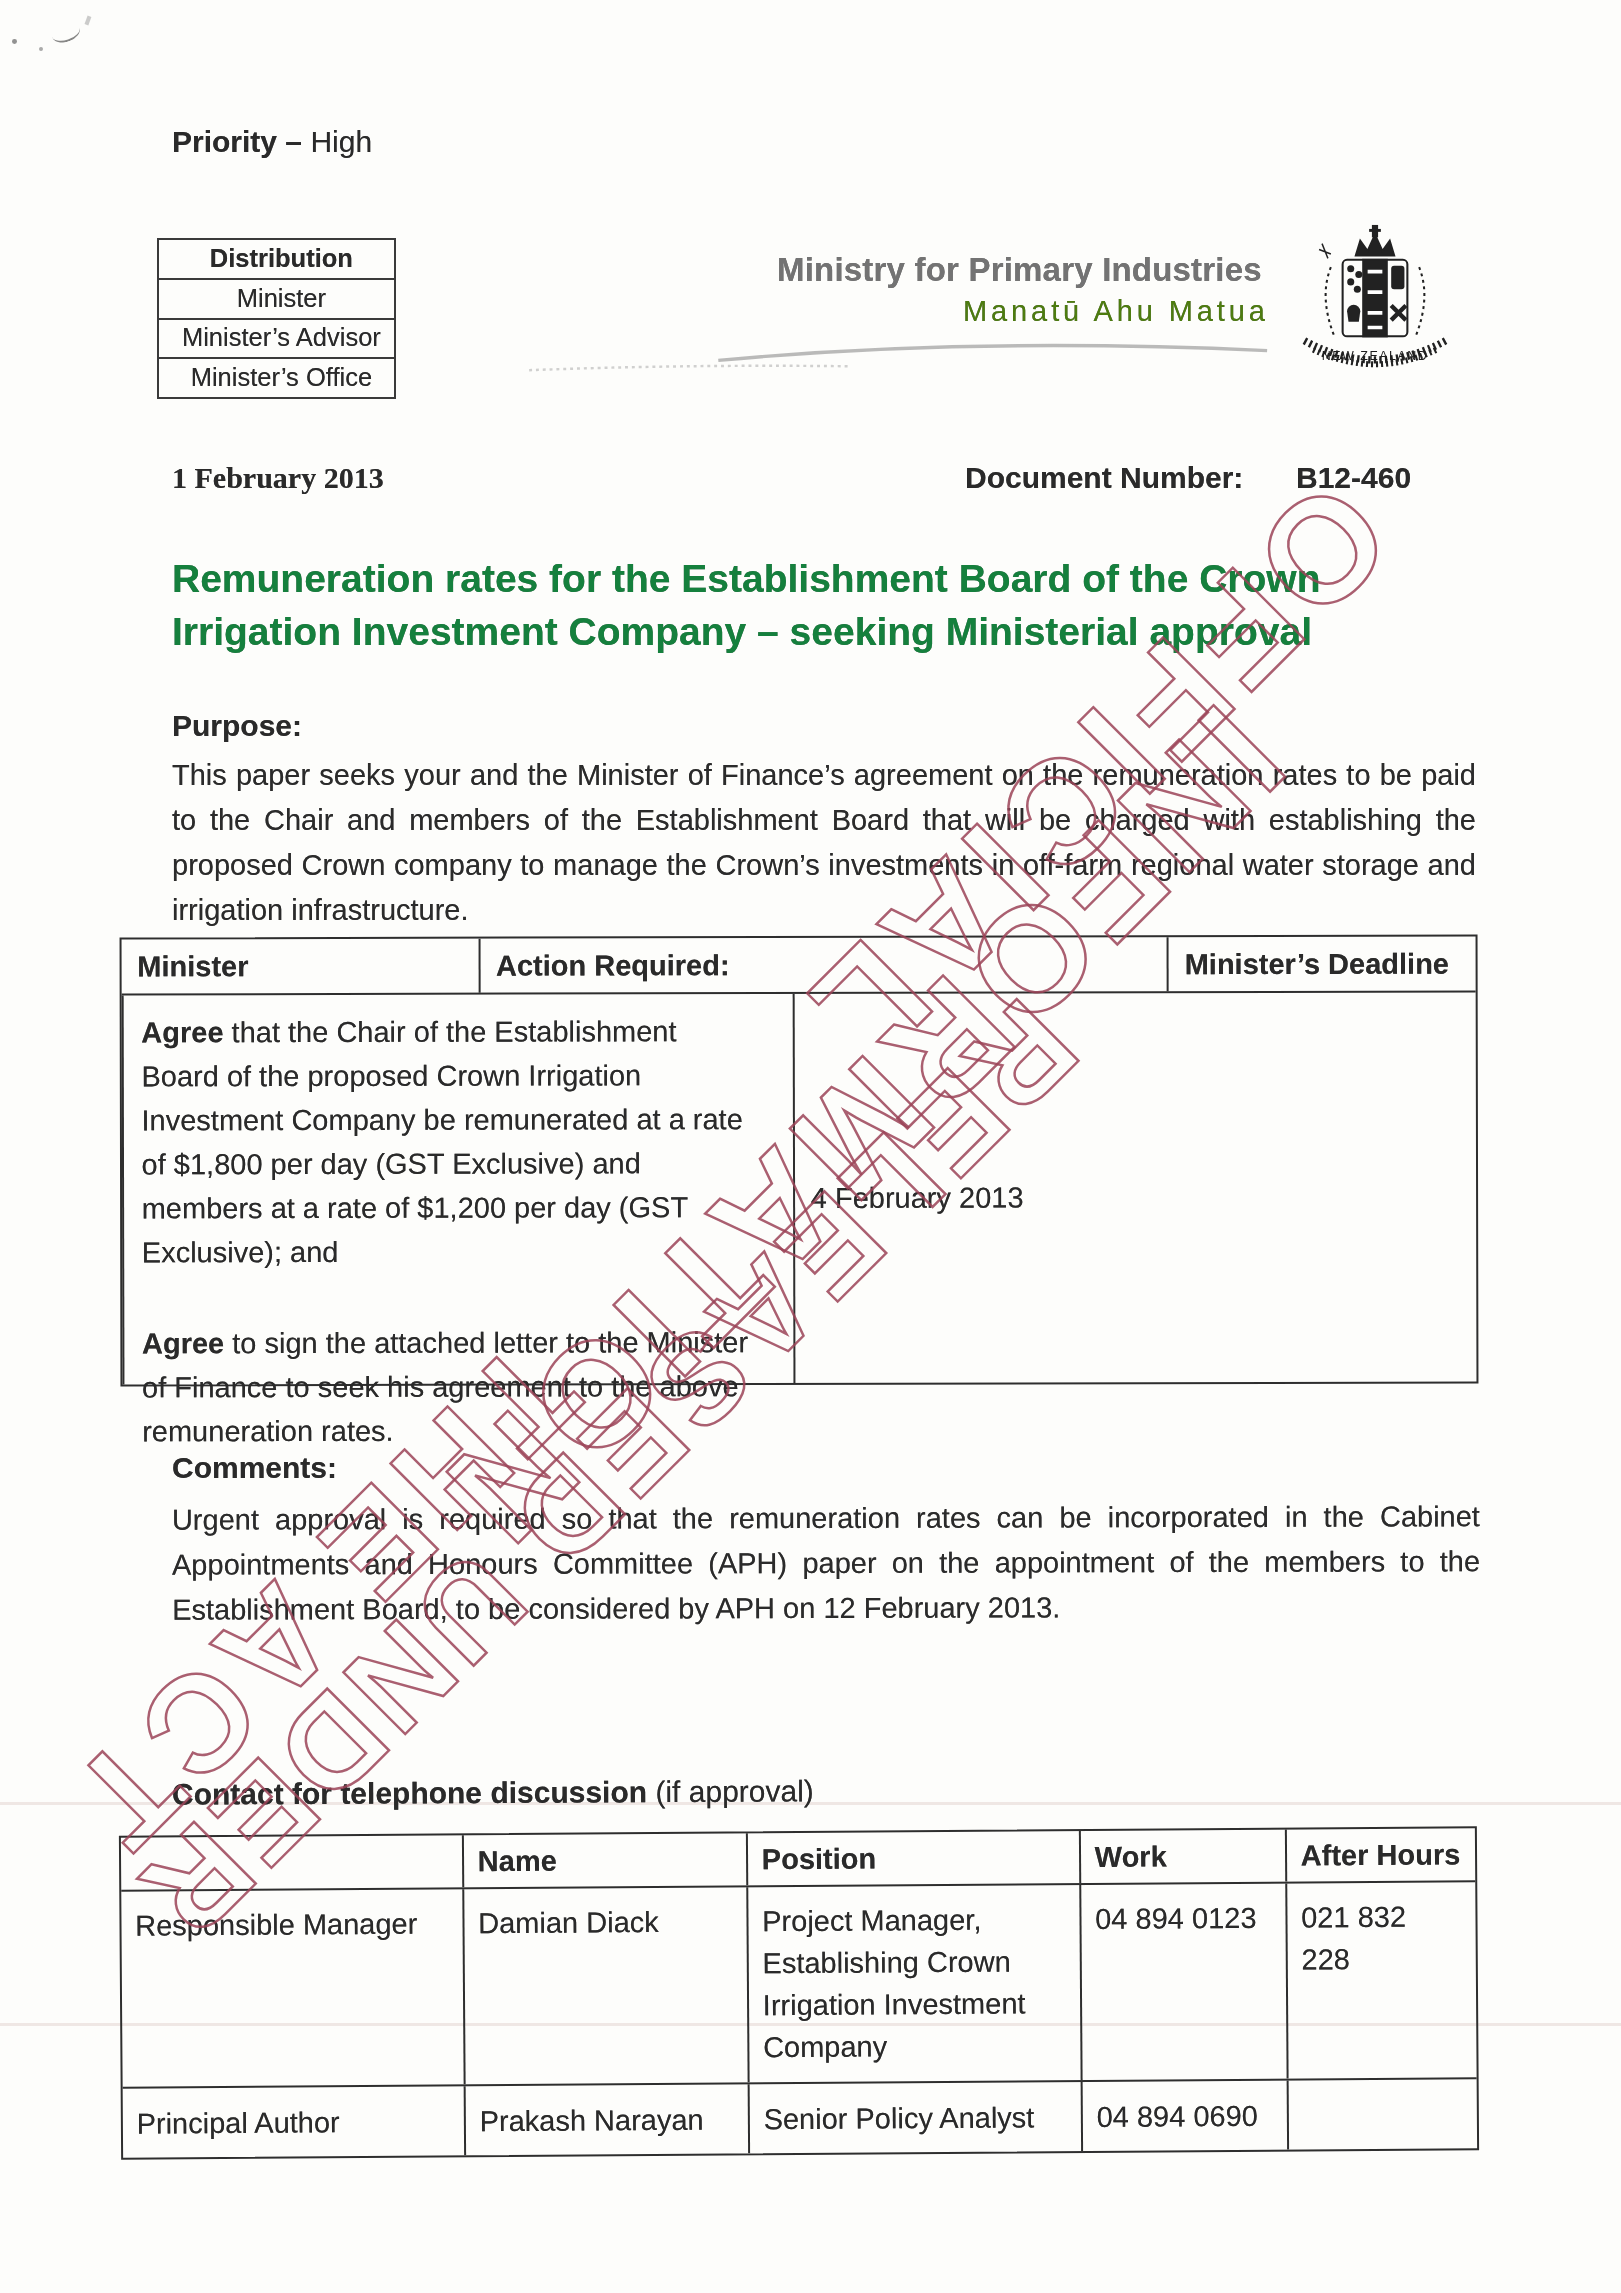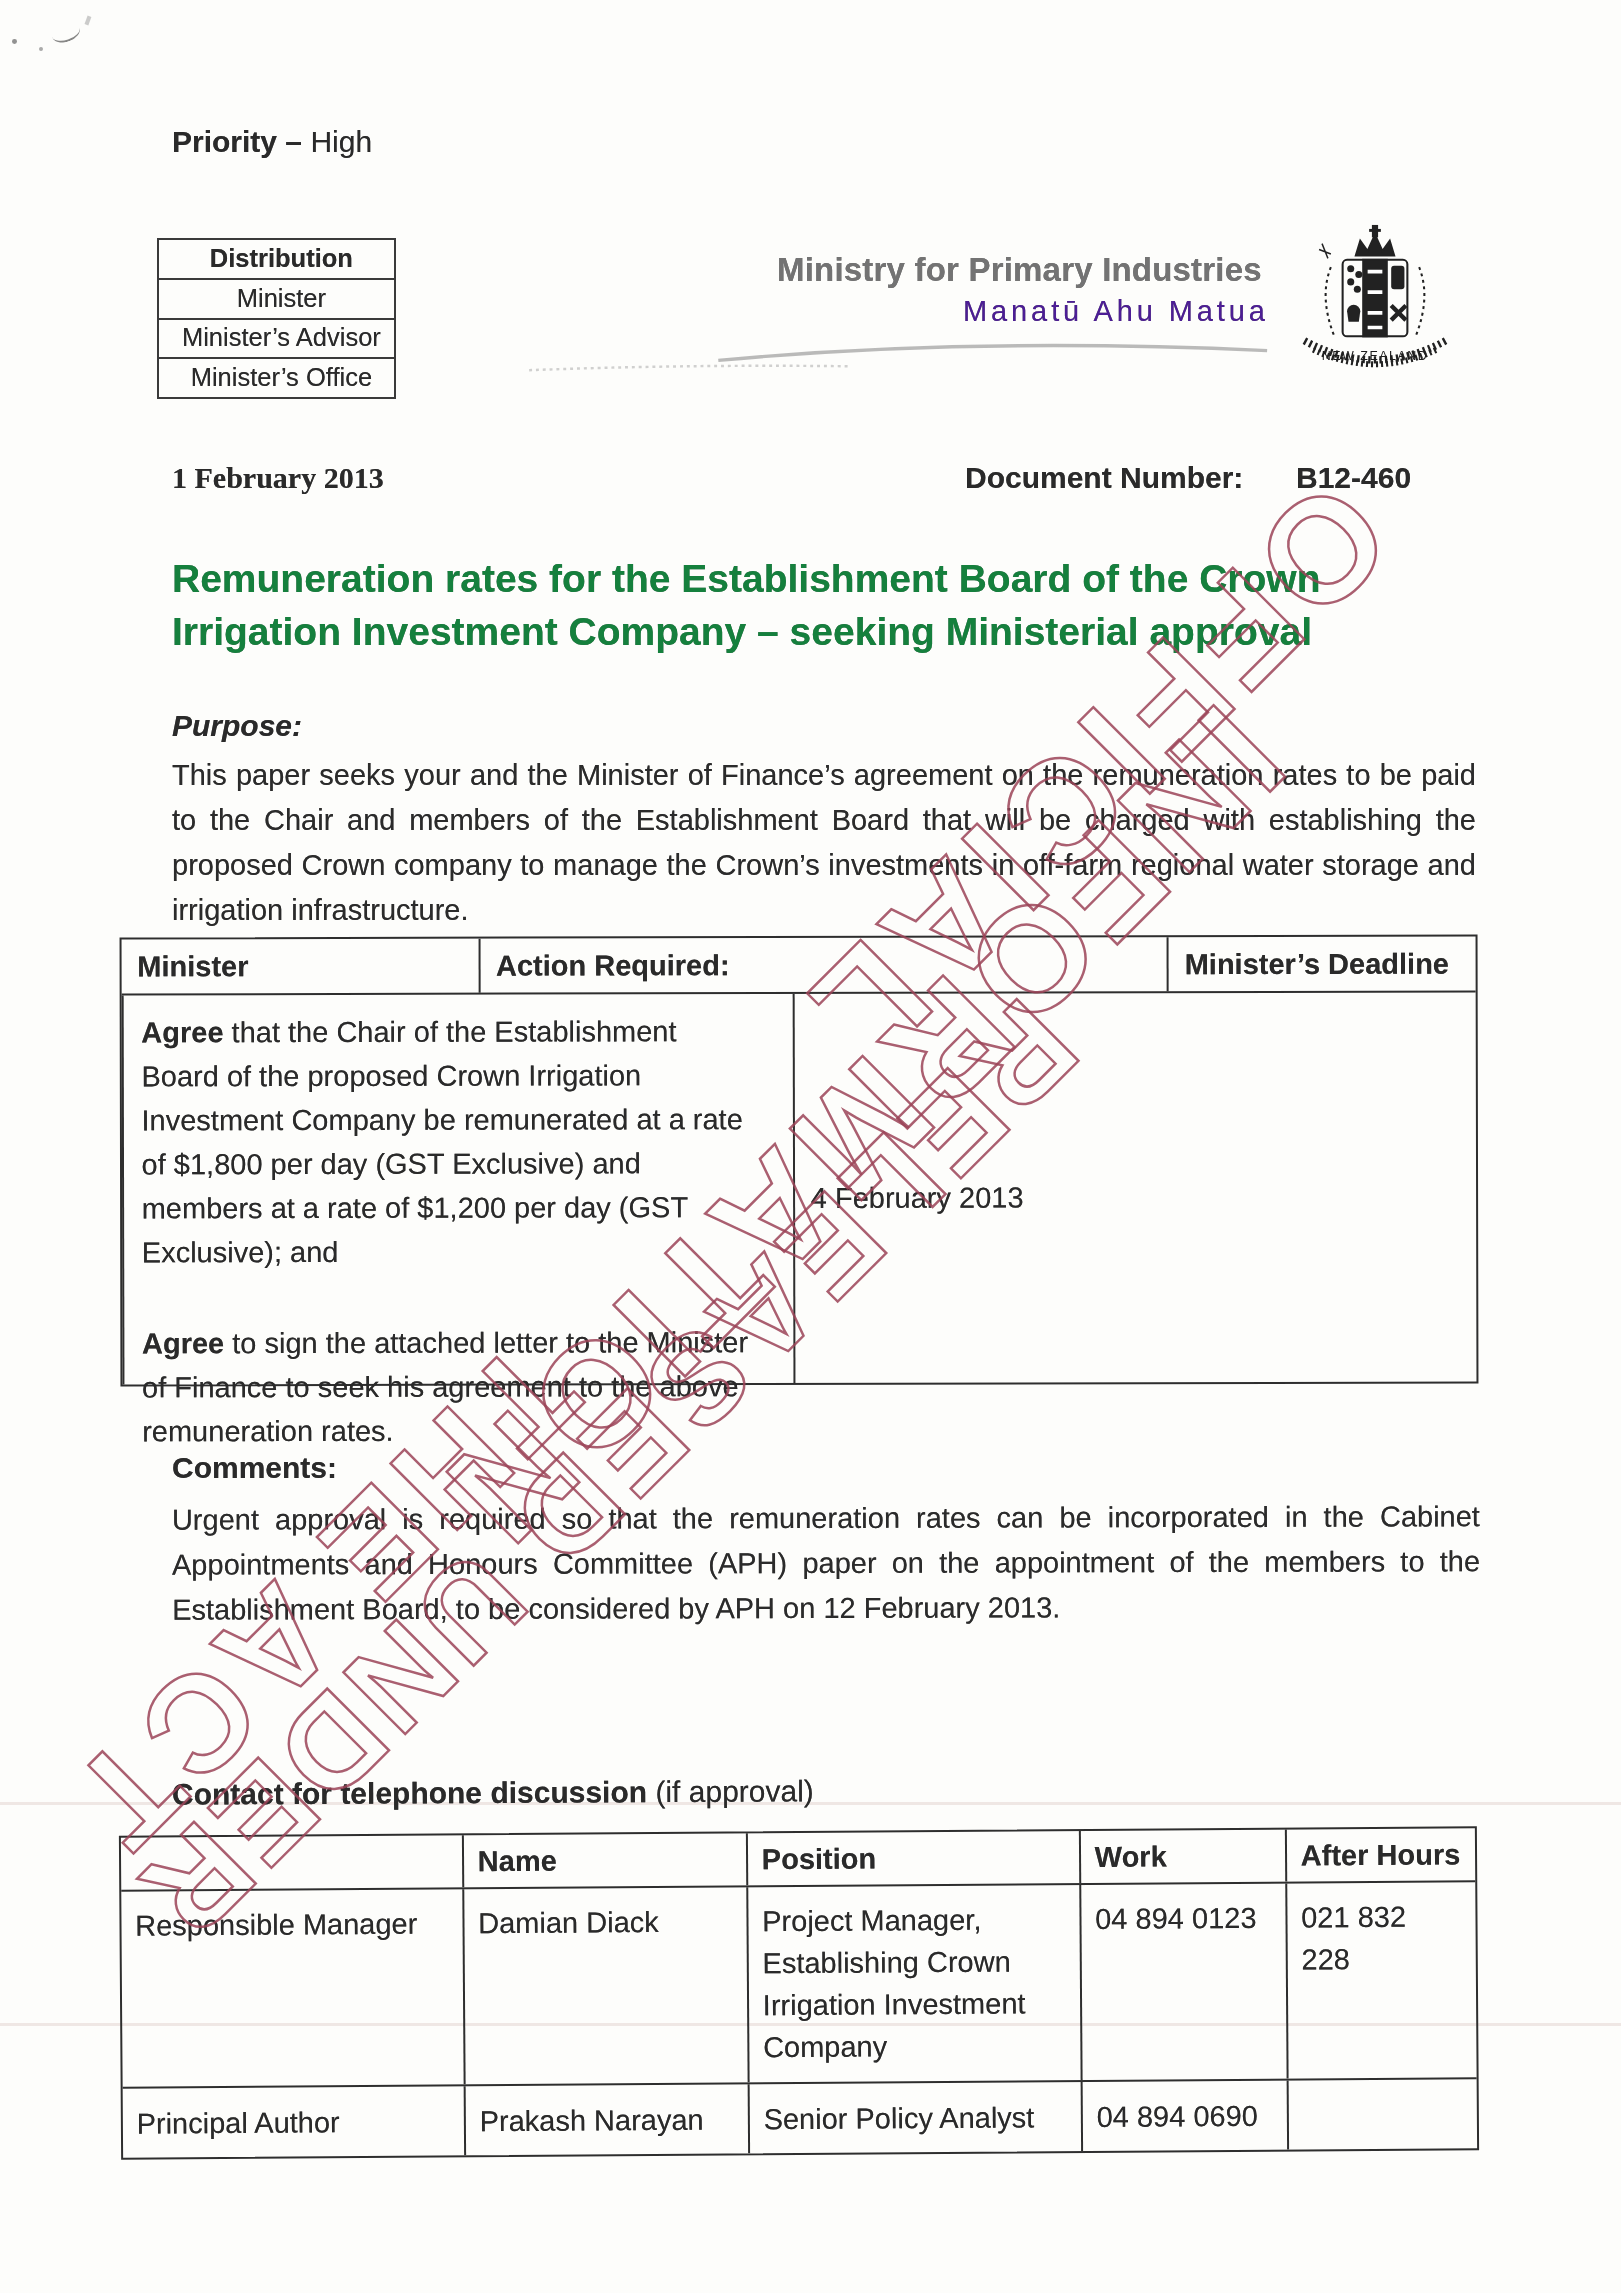--- a/index.html
+++ b/index.html
@@ -15,21 +15,21 @@
 
   
   .hline{font-size:30px;}
   
   .dist{left:157px;top:238px;width:235px;border:2px solid #3a3a3a;font-size:25.5px;text-align:center;}
   .dist .row{border-top:2px solid #3a3a3a;padding:3.9px 0 4.9px 9.8px;}
   .dist .row:first-child{border-top:none;font-weight:bold;}
 
   
   .mpi-name{left:777px;top:251px;font-size:33px;font-weight:bold;letter-spacing:0.2px;color:#737373;}
-  .mpi-maori{left:963px;top:295px;font-size:29px;letter-spacing:3.9px;color:#4c1d95;}
+  .mpi-maori{left:963px;top:295px;font-size:29px;letter-spacing:3.9px;color:#4d7c0f;}
 
   
   .docline{font-size:30px;font-weight:bold;}
   .title{left:172px;top:552px;width:1186px;font-size:39px;line-height:53px;font-weight:bold;color:#15803d;}
   .h2{font-size:30px;font-weight:bold;}
   .para{font-size:29px;line-height:45px;text-align:justify;color:#2b2b2b;}
 
   
   .atable{left:120px;top:936px;width:1354px;border:2.9px solid #2e2e2e;transform:rotate(-.12deg);}
   .at-row{display:flex;}
@@ -143,21 +143,21 @@
     </g>
     <text x="70" y="93" font-size="8.5" text-anchor="middle" fill="#1d1d1d" letter-spacing="1" font-family="Liberation Sans, sans-serif">NEW ZEALAND</text>
   </svg>
 
   <div class="abs docline txt" style="left:172px;top:461px;font-family:Liberation Serif, serif;">1 February 2013</div>
   <div class="abs docline txt" style="left:965px;top:461px;">Document Number:</div>
   <div class="abs docline txt" style="left:1296px;top:461px;">B12-460</div>
 
   <div class="abs title txt">Remuneration rates for the Establishment Board of the Crown Irrigation Investment Company – seeking Ministerial approval</div>
 
-  <div class="abs h2 txt" style="left:172px;top:709px;font-style:italic;">Purpose:</div>
+  <div class="abs h2 txt" style="left:172px;top:709px;">Purpose:</div>
   <div class="abs para txt" style="left:172px;top:753px;width:1304px;">This paper seeks your and the Minister of Finance’s agreement on the remuneration rates to be paid to the Chair and members of the Establishment Board that will be charged with establishing the proposed Crown company to manage the Crown’s investments in off-farm regional water storage and irrigation infrastructure.</div>
 
   <div class="abs atable">
     <div class="at-row at-h">
       <div class="ac1 txt">Minister</div>
       <div class="ac2 txt">Action Required:</div>
       <div class="ac3 txt">Minister’s Deadline</div>
     </div>
     <div class="at-row at-b">
       <div class="ac2 txt">

